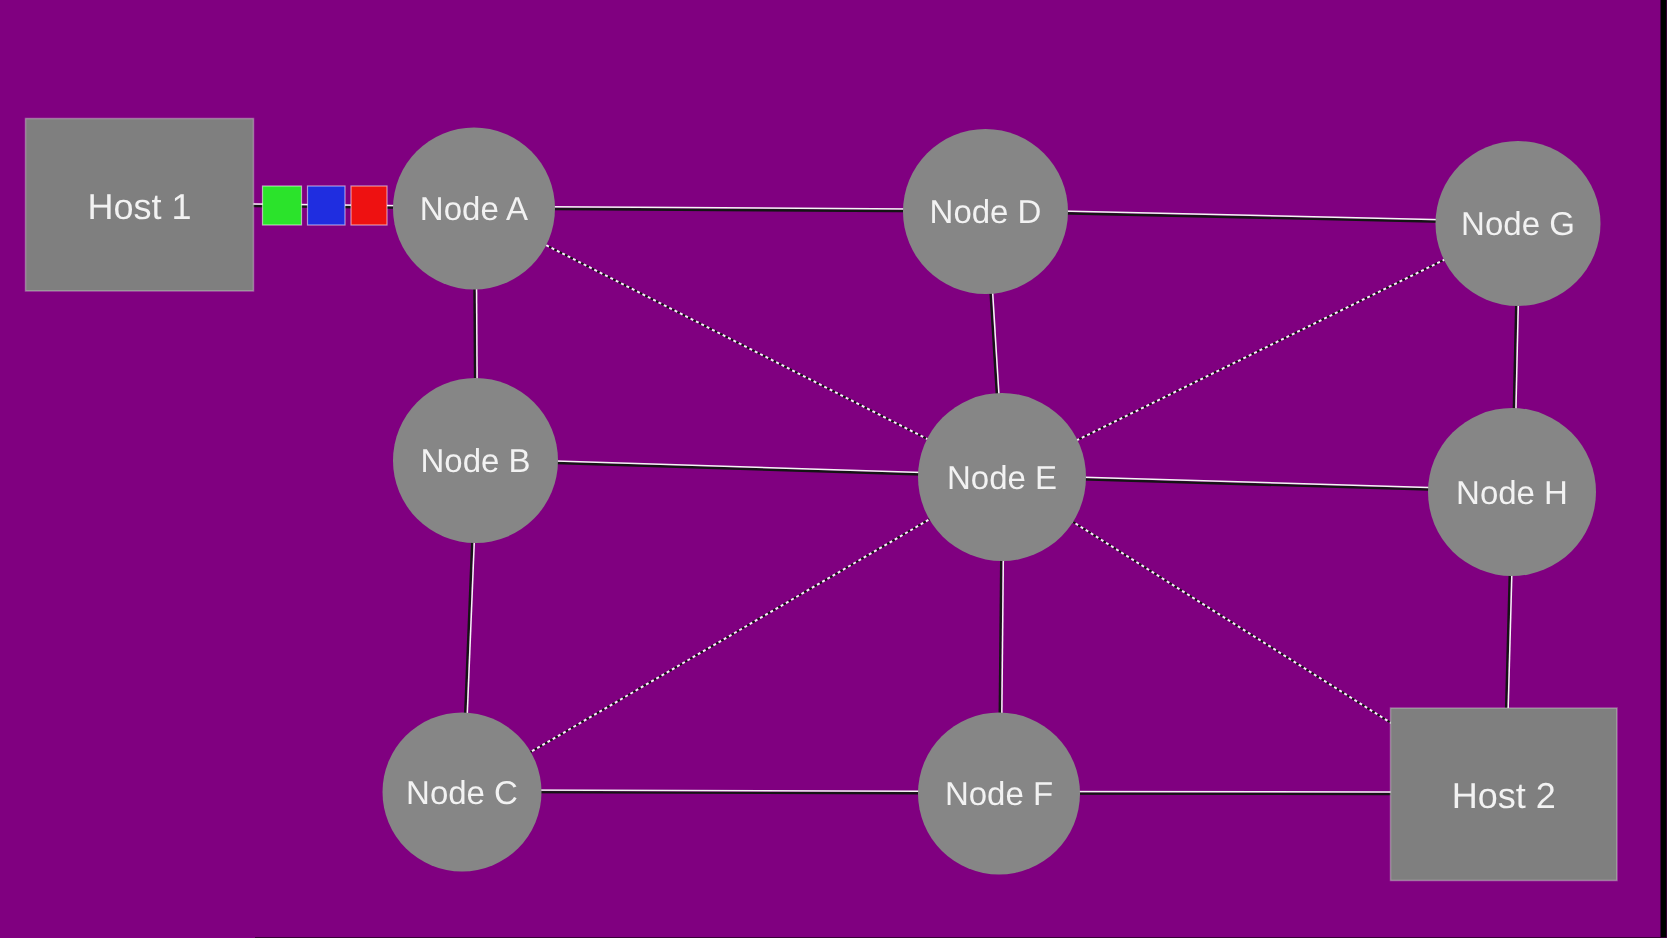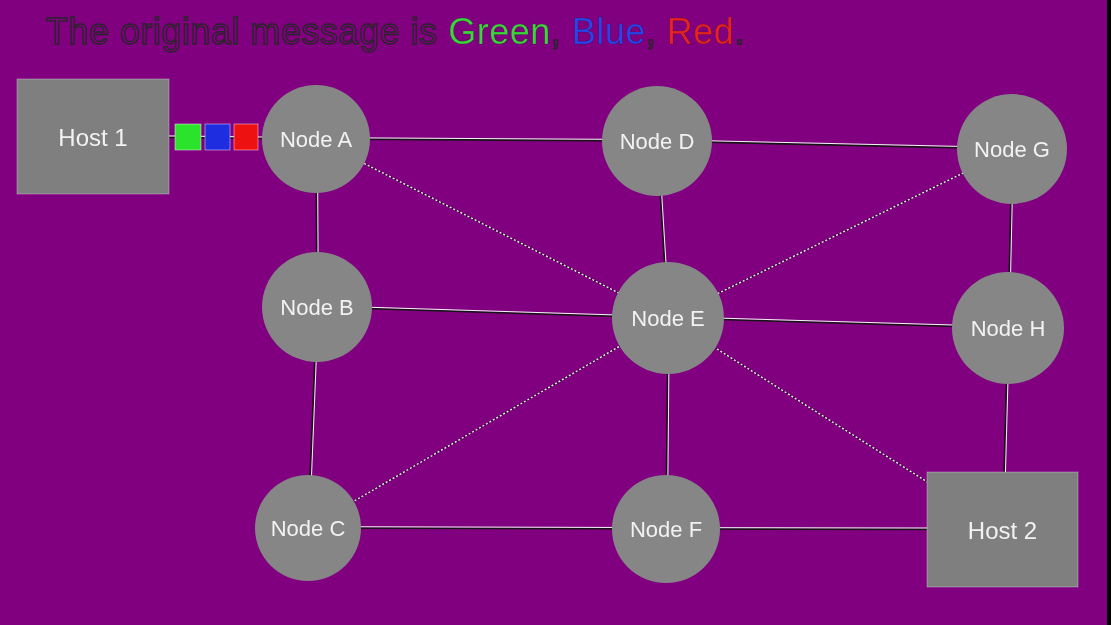--- a/index.html
+++ b/index.html
@@ -135,15 +135,14 @@
         <text x="1012" y="149" text-anchor="middle" dy="0.35em" fill="#f2f2f2" font-size="22">Node G</text>
       </g>
       <g>
         <circle cx="1008" cy="328" r="56" fill="#868686"></circle>
         <text x="1008" y="328" text-anchor="middle" dy="0.35em" fill="#f2f2f2" font-size="22">Node H</text>
       </g>
       <rect x="175" y="124" width="26" height="26" fill="#2be32b" stroke="rgba(255,255,255,0.55)" stroke-width="0.8"></rect>
       <rect x="205" y="124" width="25" height="26" fill="#1f2de0" stroke="rgba(255,255,255,0.55)" stroke-width="0.8"></rect>
       <rect x="234" y="124" width="24" height="26" fill="#ee1111" stroke="rgba(255,255,255,0.55)" stroke-width="0.8"></rect>
     </svg>
-  <h1 class="title" style="margin:0;font-weight:500;"><span class="outline">The original message is </span><span class="word" style="color: rgb(60, 214, 60);">Green</span><span class="outline">, </span><span class="word" style="color: rgb(43, 67, 232);">Blue</span><span class="outline">, </span><span class="word" style="color: rgb(230, 34, 34);">Red</span><span class="outline">.</span></h1>
   <div class="right-strip"></div>
 </div>
 
 </body></html>

